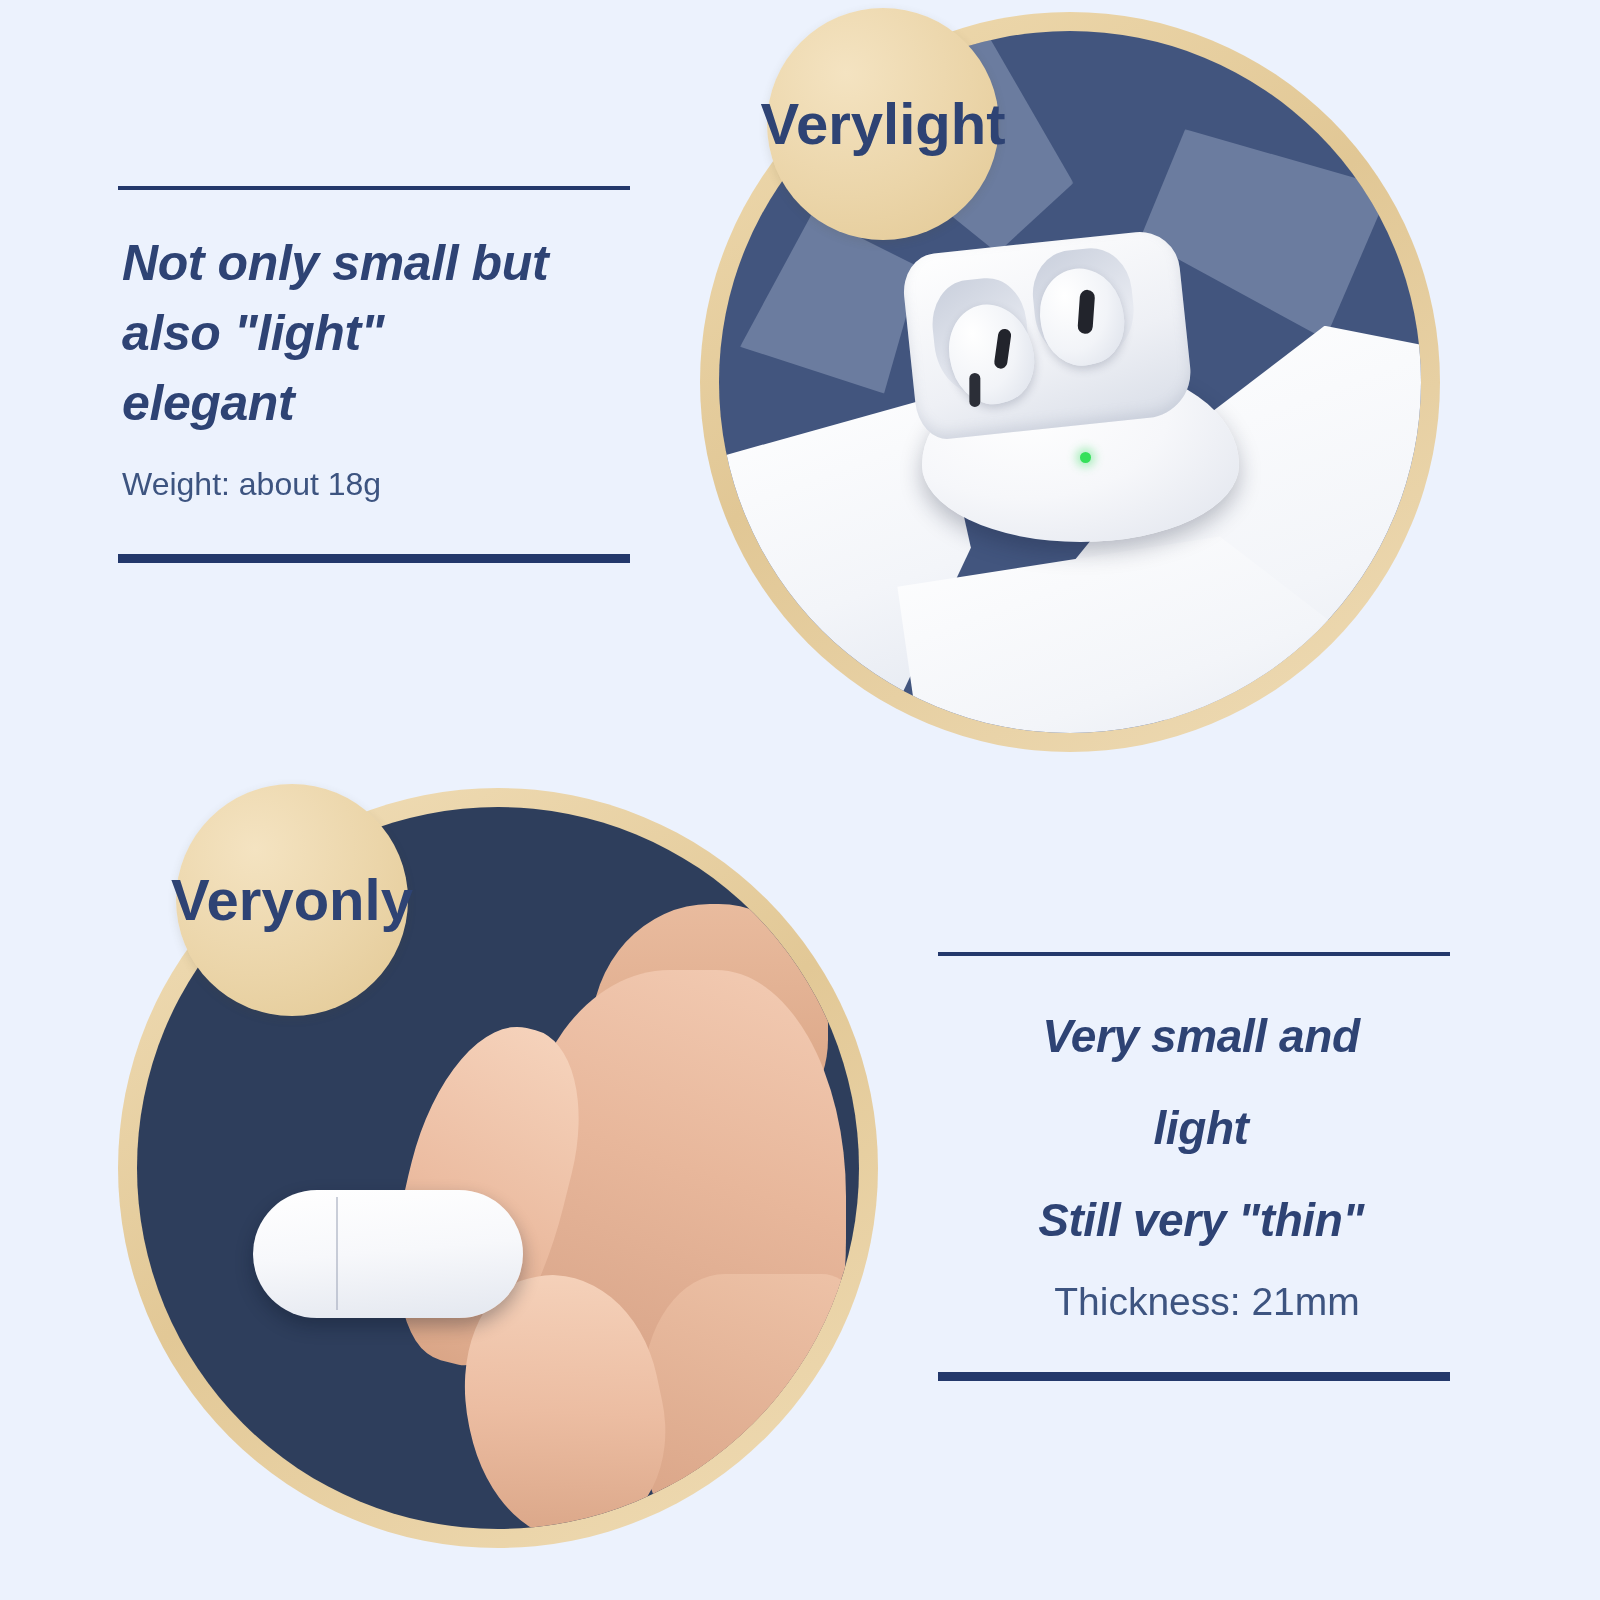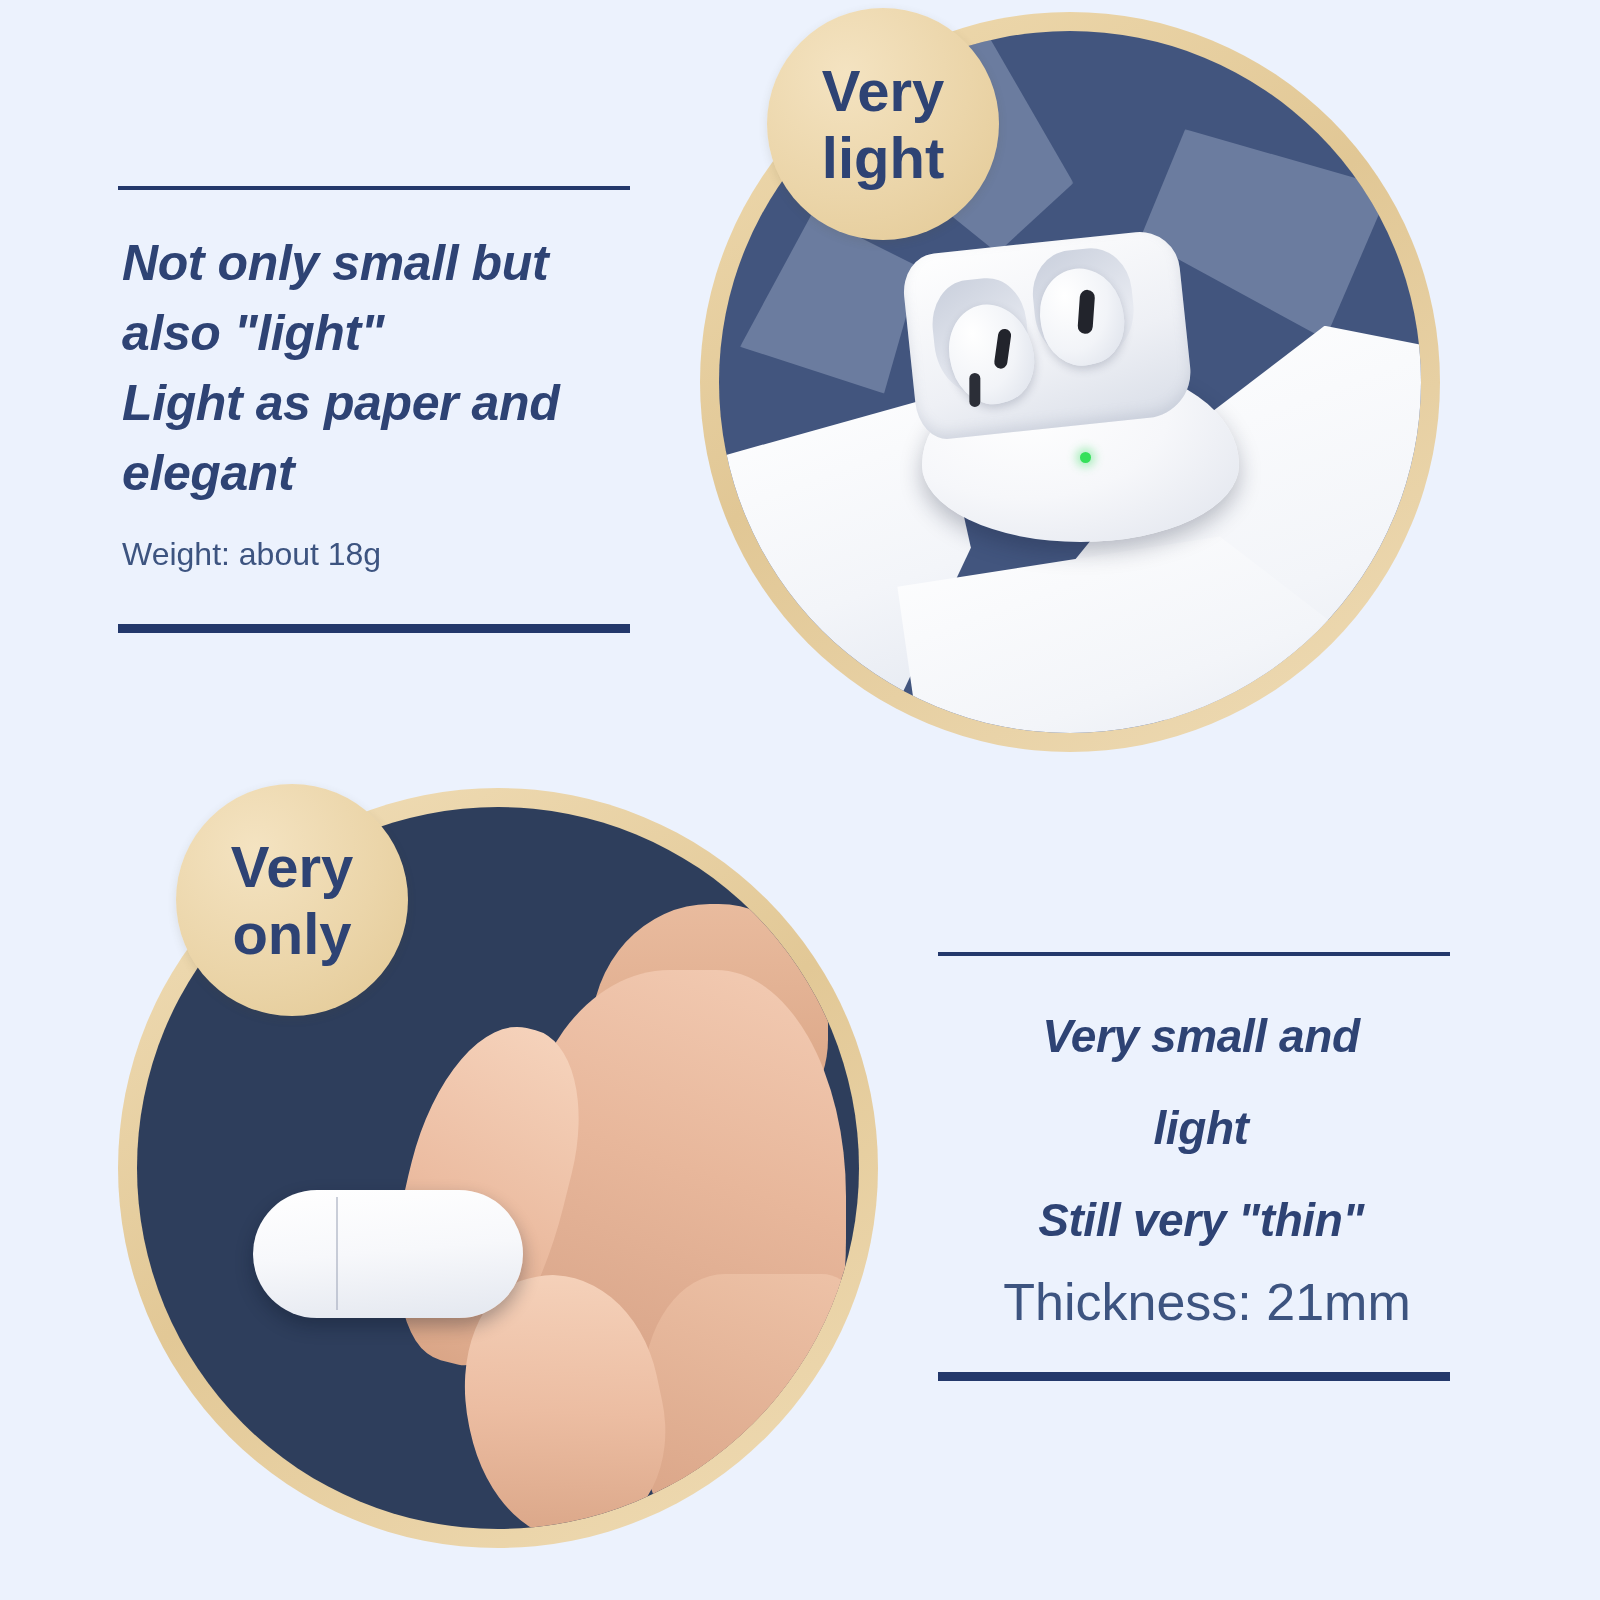--- a/index.html
+++ b/index.html
@@ -64,21 +64,21 @@
     top: 952px;
     width: 512px;
     text-align: center;
   }
   #block-thickness .headline {
     font-size: 46px;
     line-height: 92px;
     margin: 34px 0 0 14px;
   }
   #block-thickness .subline {
-    font-size: 52px;
+    font-size: 39px;
     line-height: 52px;
     margin: 10px 0 44px 26px;
   }
 
   
   .photo-circle {
     position: absolute;
     border-radius: 50%;
     background: #e6cfa2;
     overflow: hidden;
@@ -284,21 +284,21 @@
   }
 
   
   .badge {
     position: absolute;
     border-radius: 50%;
     background: radial-gradient(circle at 34% 28%, #f4e3c1 0%, #ebd5a9 55%, #e2c894 100%);
     color: #2e4374;
     font-weight: bold;
     display: flex;
-    flex-direction: column;
+    flex-direction: row;
     align-items: center;
     justify-content: center;
     text-align: right;
     line-height: 1.16;
     box-shadow: 0 3px 10px rgba(80,70,40,0.12);
   }
   #badge-light {
     left: 767px; top: 8px;
     width: 232px; height: 232px;
     font-size: 58px;
@@ -313,21 +313,20 @@
 <body>
 
 <div class="page">
 
   <div class="text-block" id="block-weight">
     <div class="rule rule-thin"></div>
 
     <div class="headline">
       <div>Not only small but</div>
       <div>also "light"</div>
-      <div>Light as paper and</div>
       <div>elegant</div>
     </div>
 
     <div class="subline">Weight: about 18g</div>
 
     <div class="rule rule-thick"></div>
   </div>
 
   <div class="photo-circle" id="circle-case">
     <div class="photo-inner">

